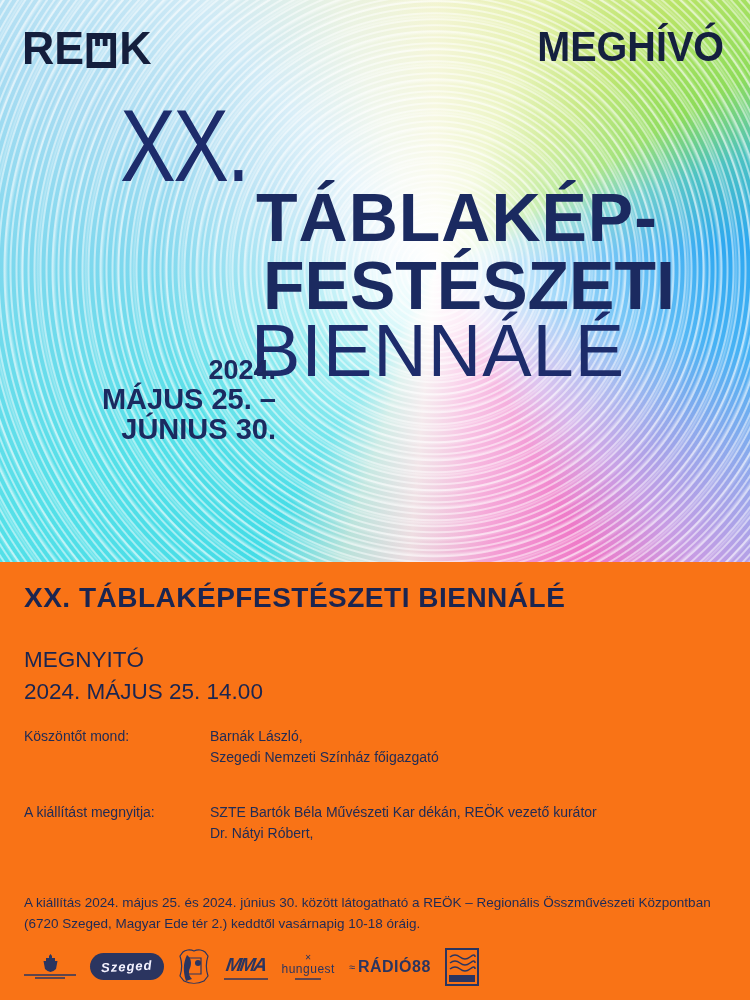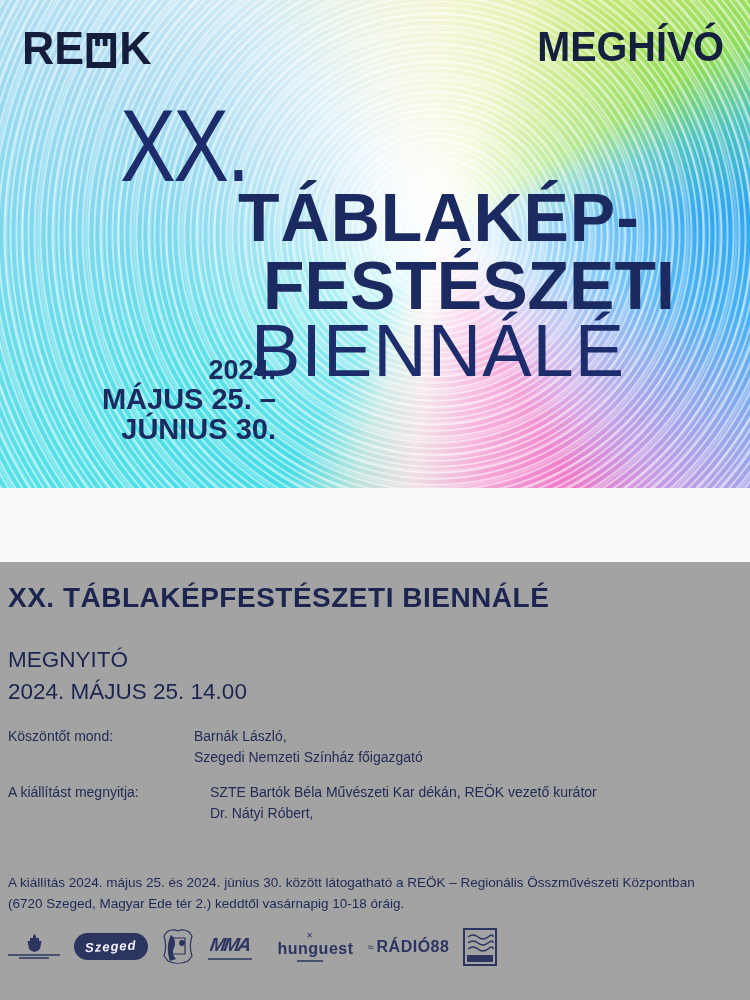--- a/index.html
+++ b/index.html
@@ -2,21 +2,21 @@
 <html><head>
 <meta charset="utf-8">
 <style>
   * { margin:0; padding:0; box-sizing:border-box; }
   html,body { width:750px; }
   body { font-family:"Liberation Sans", sans-serif; background:#fff; }
   .poster { position:relative; width:750px; height:1000px; overflow:hidden; background:#fbfafa; }
 
   
   .hero {
-    position:relative; width:750px; height:488px; overflow:hidden;
+    position:relative; width:750px; height:562px; overflow:hidden;
     background:
       repeating-radial-gradient(circle at 58% 48%,
         rgba(255,255,255,0) 0px, rgba(255,255,255,0) 3px,
         rgba(255,255,255,.5) 4px, rgba(255,255,255,.5) 5px,
         rgba(255,255,255,0) 6px),
       repeating-radial-gradient(circle at 58% 48%,
         rgba(255,255,255,0) 0px, rgba(255,255,255,0) 11px,
         rgba(255,255,255,.35) 13px, rgba(255,255,255,0) 16px),
       radial-gradient(circle at 58% 48%,
         rgba(255,255,255,.98) 0%, rgba(255,255,255,.88) 10%,
@@ -37,57 +37,57 @@
   .o-glyph { position:relative; display:inline-block; width:31px; height:35px;
     border:6px solid #141e3c; margin:6px 3px 0 3px; }
   .o-glyph .eye { position:absolute; top:0; width:5px; height:7px; background:#141e3c; }
   .o-glyph .eye.l { left:3px; } .o-glyph .eye.r { right:3px; }
 
   .meghivo { top:22px; right:26px; font-size:43px; font-weight:700;
     transform:scaleX(.92); transform-origin:right top; color:#15203f; }
 
   .hero-xx { left:120px; top:88px; font-size:102px; font-weight:500;
     transform:scaleX(.82); transform-origin:left top; letter-spacing:-3px; color:#1d2c6b; }
-  .hero-line1 { left:238px; top:178px; font-size:68px; font-weight:700;
+  .hero-line1 { left:256px; top:178px; font-size:68px; font-weight:700;
     letter-spacing:1px; transform:scaleX(1.0); transform-origin:left top; color:#1b2a60; }
   .hero-line2 { left:263px; top:246px; font-size:68px; font-weight:700;
     letter-spacing:0px; transform:scaleX(1.0); transform-origin:left top; color:#1b2a60; }
   .hero-line3 { left:251px; top:308px; font-size:74px; font-weight:200;
     letter-spacing:1px; color:#1d2c6b; }
   .hero-dates { left:14px; top:356px; width:262px; text-align:right;
     font-weight:700; color:#1b2a60; line-height:1.04; }
   .hero-dates .year { font-size:27px; }
   .hero-dates .range { font-size:29px; }
 
   
   .info { position:absolute; left:0; top:562px; width:750px; height:438px;
-    background:#a3a3a3; color:#222c55; padding:0 8px; }
+    background:#f97316; color:#222c55; padding:0 24px; }
   .info h1 { margin-top:20px; font-size:28px; font-weight:700;
     letter-spacing:.5px; color:#1b2550; }
   .opening { margin-top:30px; font-size:22.5px; font-weight:400;
     line-height:1.42; color:#1b2550; }
   .row { display:flex; margin-top:18px; font-size:14px; line-height:1.5; }
-  .row + .row { margin-top:14px;gap:16px; }
+  .row + .row { margin-top:34px; }
   .row .label { width:186px; flex:0 0 186px; }
   .fineprint { margin-top:48px; font-size:13.5px; line-height:1.58; color:#1e2a56; }
 
   
   .logos { margin-top:9px; display:flex; align-items:center; gap:14px; height:46px; }
   .logo { display:flex; flex-direction:column; align-items:center; color:#2b3560; }
   .micro-bar { height:2px; background:rgba(43,53,96,.75); margin-top:2px; }
   .logo-ministry .micro-bar { width:52px; }
   .logo-ministry .micro-bar.b2 { width:30px; margin-top:1px; }
   .logo-szeged { background:#2b3560; border-radius:14px; padding:6px 11px; }
   .logo-szeged span { color:#f4f2ff; font-size:13px; font-style:italic; font-weight:600;
     display:inline-block; transform:rotate(-3deg); letter-spacing:1px; }
   .logo-mma .mma-text { font-size:19px; font-weight:800; font-style:italic;
     letter-spacing:-2px; transform:skewX(-8deg); }
   .logo-mma .micro-bar { width:44px; }
   .logo-hunguest .hg-icon { font-size:8px; line-height:8px; }
-  .logo-hunguest .hg-text { font-size:16px; font-weight:700; letter-spacing:.5px;margin-left:12px; }
+  .logo-hunguest .hg-text { font-size:12px; font-weight:400; letter-spacing:.5px; }
   .logo-hunguest .micro-bar { width:26px; }
   .logo-radio { flex-direction:row; align-items:center; gap:3px; }
   .logo-radio .radio-icon { font-size:11px; }
   .logo-radio .radio-text { font-size:16px; font-weight:800; letter-spacing:.5px; }
 </style>
 </head>
 <body>
 
 <div class="poster">
 

